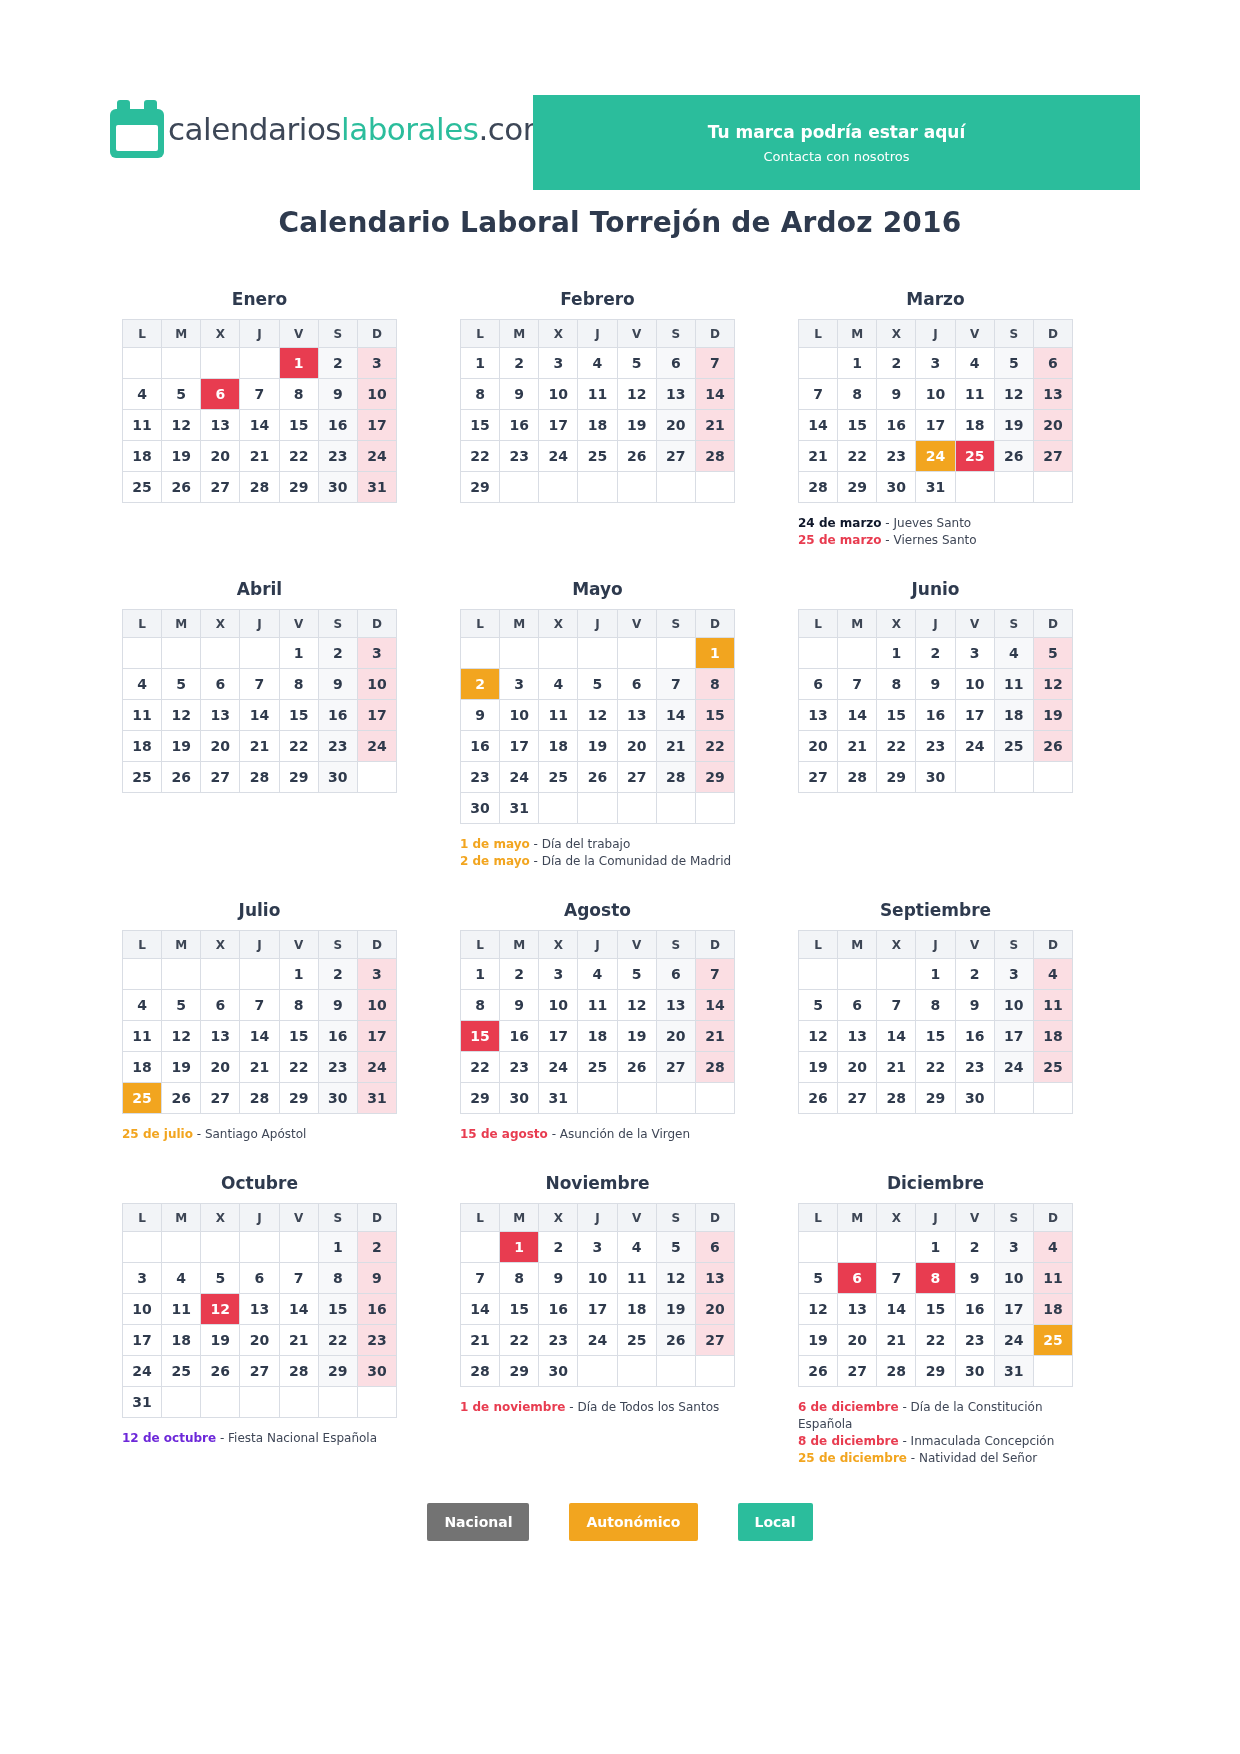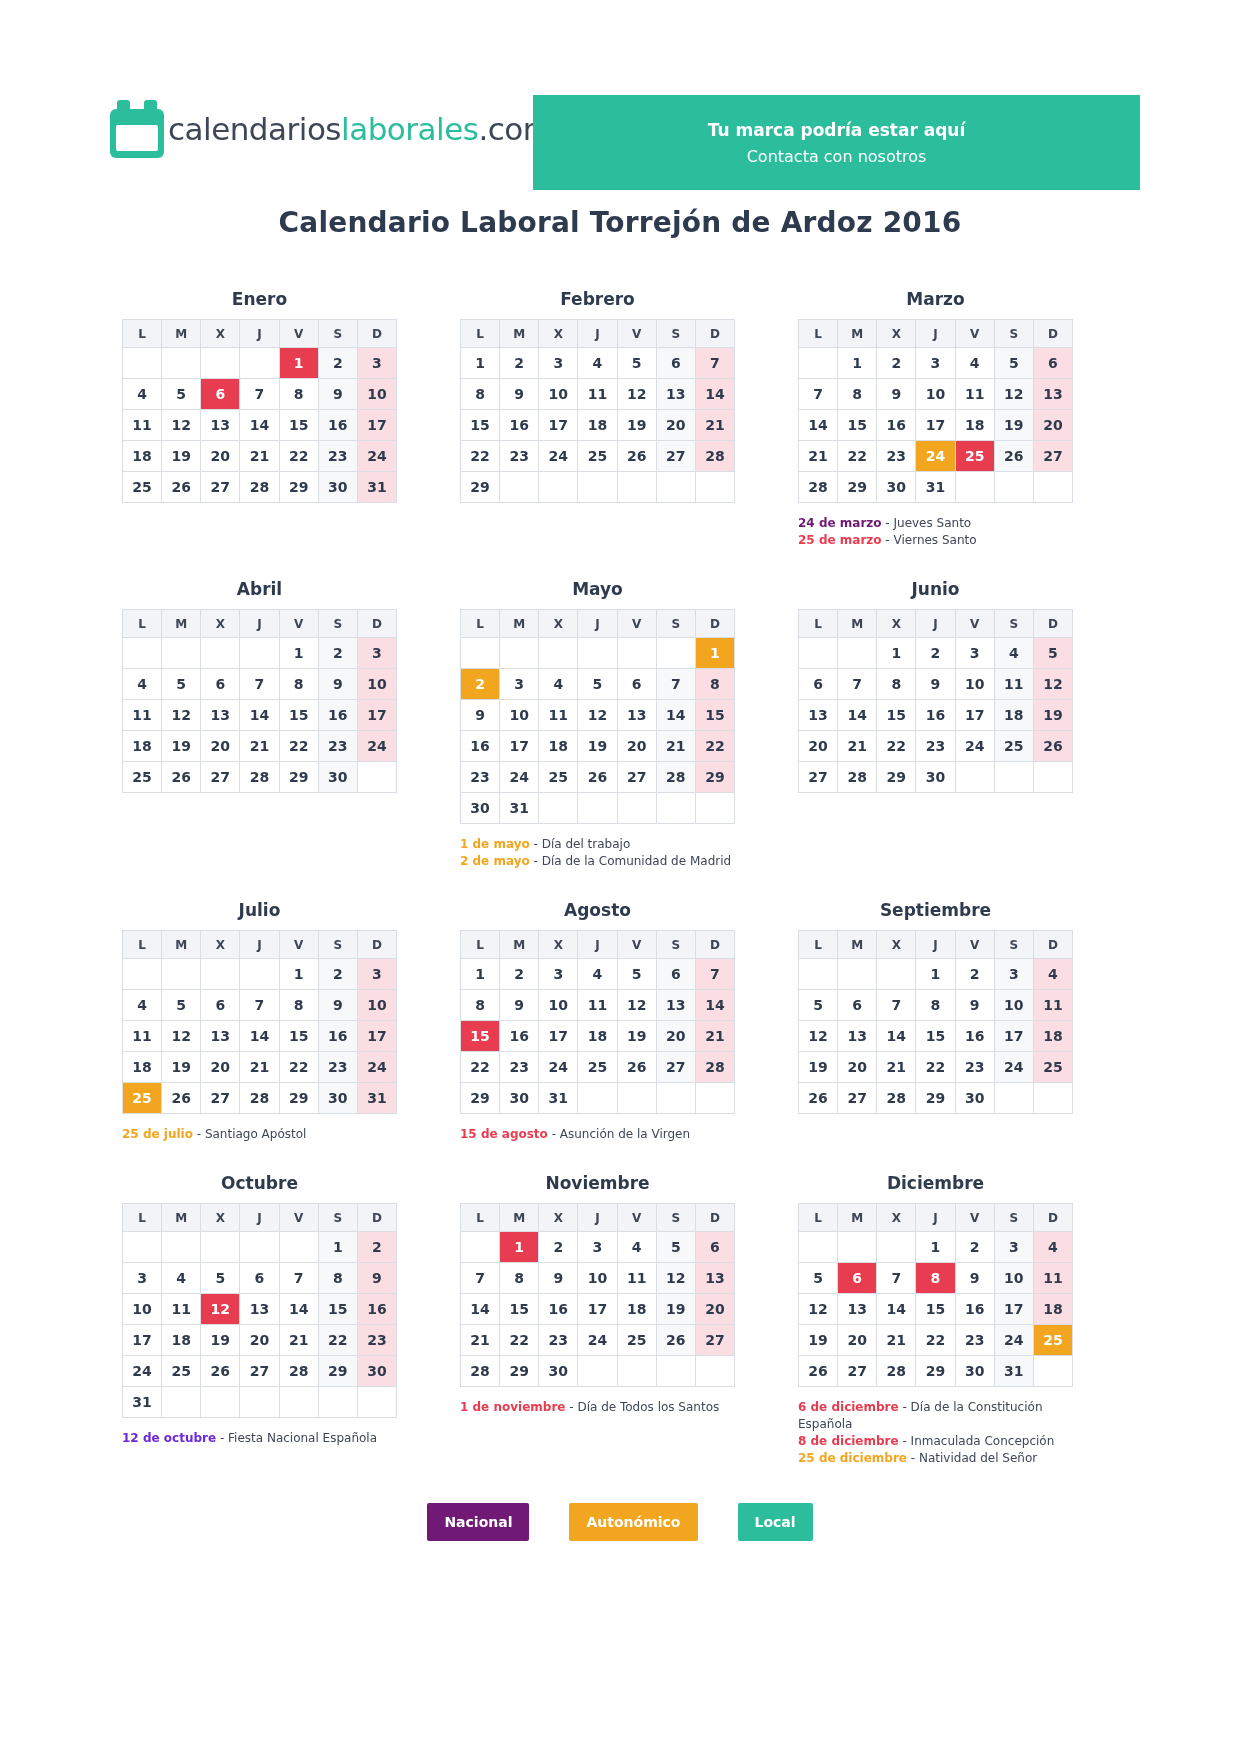--- a/index.html
+++ b/index.html
@@ -19,21 +19,21 @@
   .logo-page { position:absolute; left:6px; right:6px; bottom:7px; height:26px; background:#ffffff; border-radius:2px; }
   .logo-text { font-size:31px; letter-spacing:-0.5px; color:#3d4757; margin-left:4px; white-space:nowrap; }
   .logo-text .bold-part { font-weight:400; }
   .logo-text .suffix { color:#3d4757; }
   .banner {
     position:absolute; left:517px; top:95px; width:607px; height:95px;
     display:flex; flex-direction:column; align-items:center; justify-content:center; gap:7px;
     color:#ffffff; cursor:pointer;
   }
   .banner-line1 { font-size:17px; font-weight:700; }
-  .banner-line2 { font-size:16px; font-weight:400; }
+  .banner-line2 { font-size:13px; font-weight:400; }
   
   .page-title {
     margin-top:16px; text-align:center;
     font-size:28px; font-weight:700; color:#2e3a4e; letter-spacing:0.2px;
   }
   
   .months-grid {
     width:996px; margin:50px auto 0;
     display:grid; grid-template-columns:repeat(3,320px);
     column-gap:18px; row-gap:30px; align-items:start;
@@ -266,21 +266,21 @@
             <td>29</td>
             <td>30</td>
             <td>31</td>
             <td></td>
             <td></td>
             <td></td>
           </tr>
         </tbody>
       </table>
       <div class="notes">
-        <div class="note"><span class="note-date" style="color: #701a75;">24 de marzo</span> - Jueves Santo</div>
+        <div class="note"><span class="note-date" style="color: #0f172a;">24 de marzo</span> - Jueves Santo</div>
         <div class="note"><span class="note-date" style="color: rgb(232, 60, 80);">25 de marzo</span> - Viernes Santo</div>
       </div>
     </div>
     <div class="month-panel">
       <div class="month-title">Abril</div>
       <table class="cal">
         <thead>
           <tr>
             <th>L</th>
             <th>M</th>
@@ -879,16 +879,16 @@
       </table>
       <div class="notes">
         <div class="note"><span class="note-date" style="color: rgb(232, 60, 80);">6 de diciembre</span> - Día de la Constitución Española</div>
         <div class="note"><span class="note-date" style="color: rgb(232, 60, 80);">8 de diciembre</span> - Inmaculada Concepción</div>
         <div class="note"><span class="note-date" style="color: rgb(242, 165, 31);">25 de diciembre</span> - Natividad del Señor</div>
       </div>
     </div>
   </div>
 
 <div class="legend">
-  <button class="legend-btn" style="background: #701a75;">Nacional</button>
+  <button class="legend-btn" style="background: #737373;">Nacional</button>
   <button class="legend-btn" style="background: rgb(242, 165, 31);">Autonómico</button>
   <button class="legend-btn" style="background: rgb(43, 189, 156);">Local</button>
 </div>
 
 </body></html>

